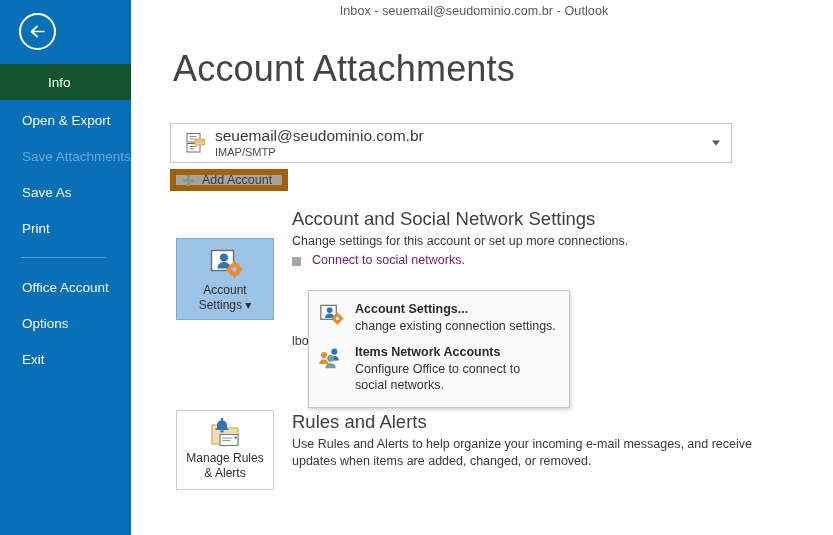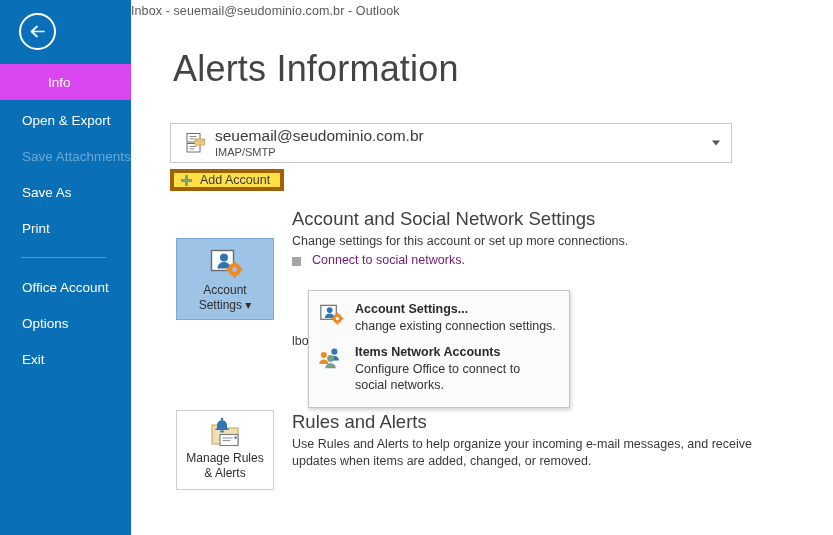--- a/index.html
+++ b/index.html
@@ -8,21 +8,21 @@
     overflow: hidden;
     background: #ffffff;
     font-family: "Liberation Sans", sans-serif;
   }
 
   #app { position: relative; width: 833px; height: 535px; background: #ffffff; }
 
   
   .titlebar {
     position: absolute; top: 0; left: 131px; right: 0; height: 22px;
-    display: flex; align-items: center; justify-content: flex-start;
+    display: flex; align-items: center; justify-content: center;
     padding-right: 16px;
   }
   .titlebar-text {
     font-size: 12.5px; color: #595959; letter-spacing: .1px;
     white-space: nowrap;
   }
 
   
   .sidebar {
     position: absolute; left: 0; top: 0; width: 131px; height: 535px;
@@ -37,21 +37,21 @@
   }
   .back-btn svg { display: block; }
 
   .nav { position: absolute; top: 64px; left: 0; width: 131px; }
   .nav-item {
     height: 36px; display: flex; align-items: center;
     padding-left: 22px;
     font-size: 13.5px; color: #ffffff; cursor: pointer;
     white-space: nowrap;
   }
-  .nav-item.active { background: #d946ef; padding-left: 48px; }
+  .nav-item.active { background: #14532d; padding-left: 48px; }
   .nav-item.disabled { color: #6aa8d4; cursor: default; }
   .nav-gap { height: 2px; }
   .nav-divider {
     height: 1px; background: #4b9ad6;
     margin: 11px 25px 11px 21px;
   }
 
   
   .main { position: absolute; left: 131px; top: 0; right: 0; bottom: 0; }
 
@@ -75,21 +75,21 @@
   .acct-caret {
     position: absolute; right: 11px; top: 50%; transform: translateY(-50%);
     width: 0; height: 0;
     border-left: 4.5px solid transparent; border-right: 4.5px solid transparent;
     border-top: 5px solid #555555;
   }
 
   .add-account {
     position: absolute; left: 39px; top: 169px;
     height: 22px; padding: 0 10px 0 6px;
-    border: 4px solid #a16207; background: #fde047;
+    border: 6px solid #a16207; background: #a3a3a3;
     display: flex; align-items: center; gap: 7px;
     font-size: 12.5px; color: #3a3a3a; cursor: pointer;
   }
 
   
   .tile {
     position: absolute; width: 98px;
     border: 1px solid #cfcfcf; background: #ffffff;
     display: flex; flex-direction: column; align-items: center;
     cursor: pointer; text-align: center;
@@ -193,21 +193,21 @@
         <span>Options</span>
       </div>
       <div class="nav-item">
         <span>Exit</span>
       </div>
     </div>
   </div>
 
   <div class="main">
 
-    <div class="page-title">Alerts Information</div>
+    <div class="page-title">Account Attachments</div>
 
     <div class="acct-select">
       <div class="acct-icon">
         <svg width="24" height="24" viewBox="0 0 24 24">
           <rect x="3" y="2.5" width="13" height="8.5" fill="#ffffff" stroke="#6e6e6e" stroke-width="1"></rect>
           <rect x="3" y="12.5" width="13" height="8.5" fill="#ffffff" stroke="#6e6e6e" stroke-width="1"></rect>
           <rect x="5.5" y="5" width="7" height="1" fill="#8a8a8a"></rect>
           <rect x="5.5" y="7.4" width="5" height="1" fill="#8a8a8a"></rect>
           <rect x="5.5" y="15" width="7" height="1" fill="#8a8a8a"></rect>
           <rect x="5.5" y="17.4" width="5" height="1" fill="#8a8a8a"></rect>

